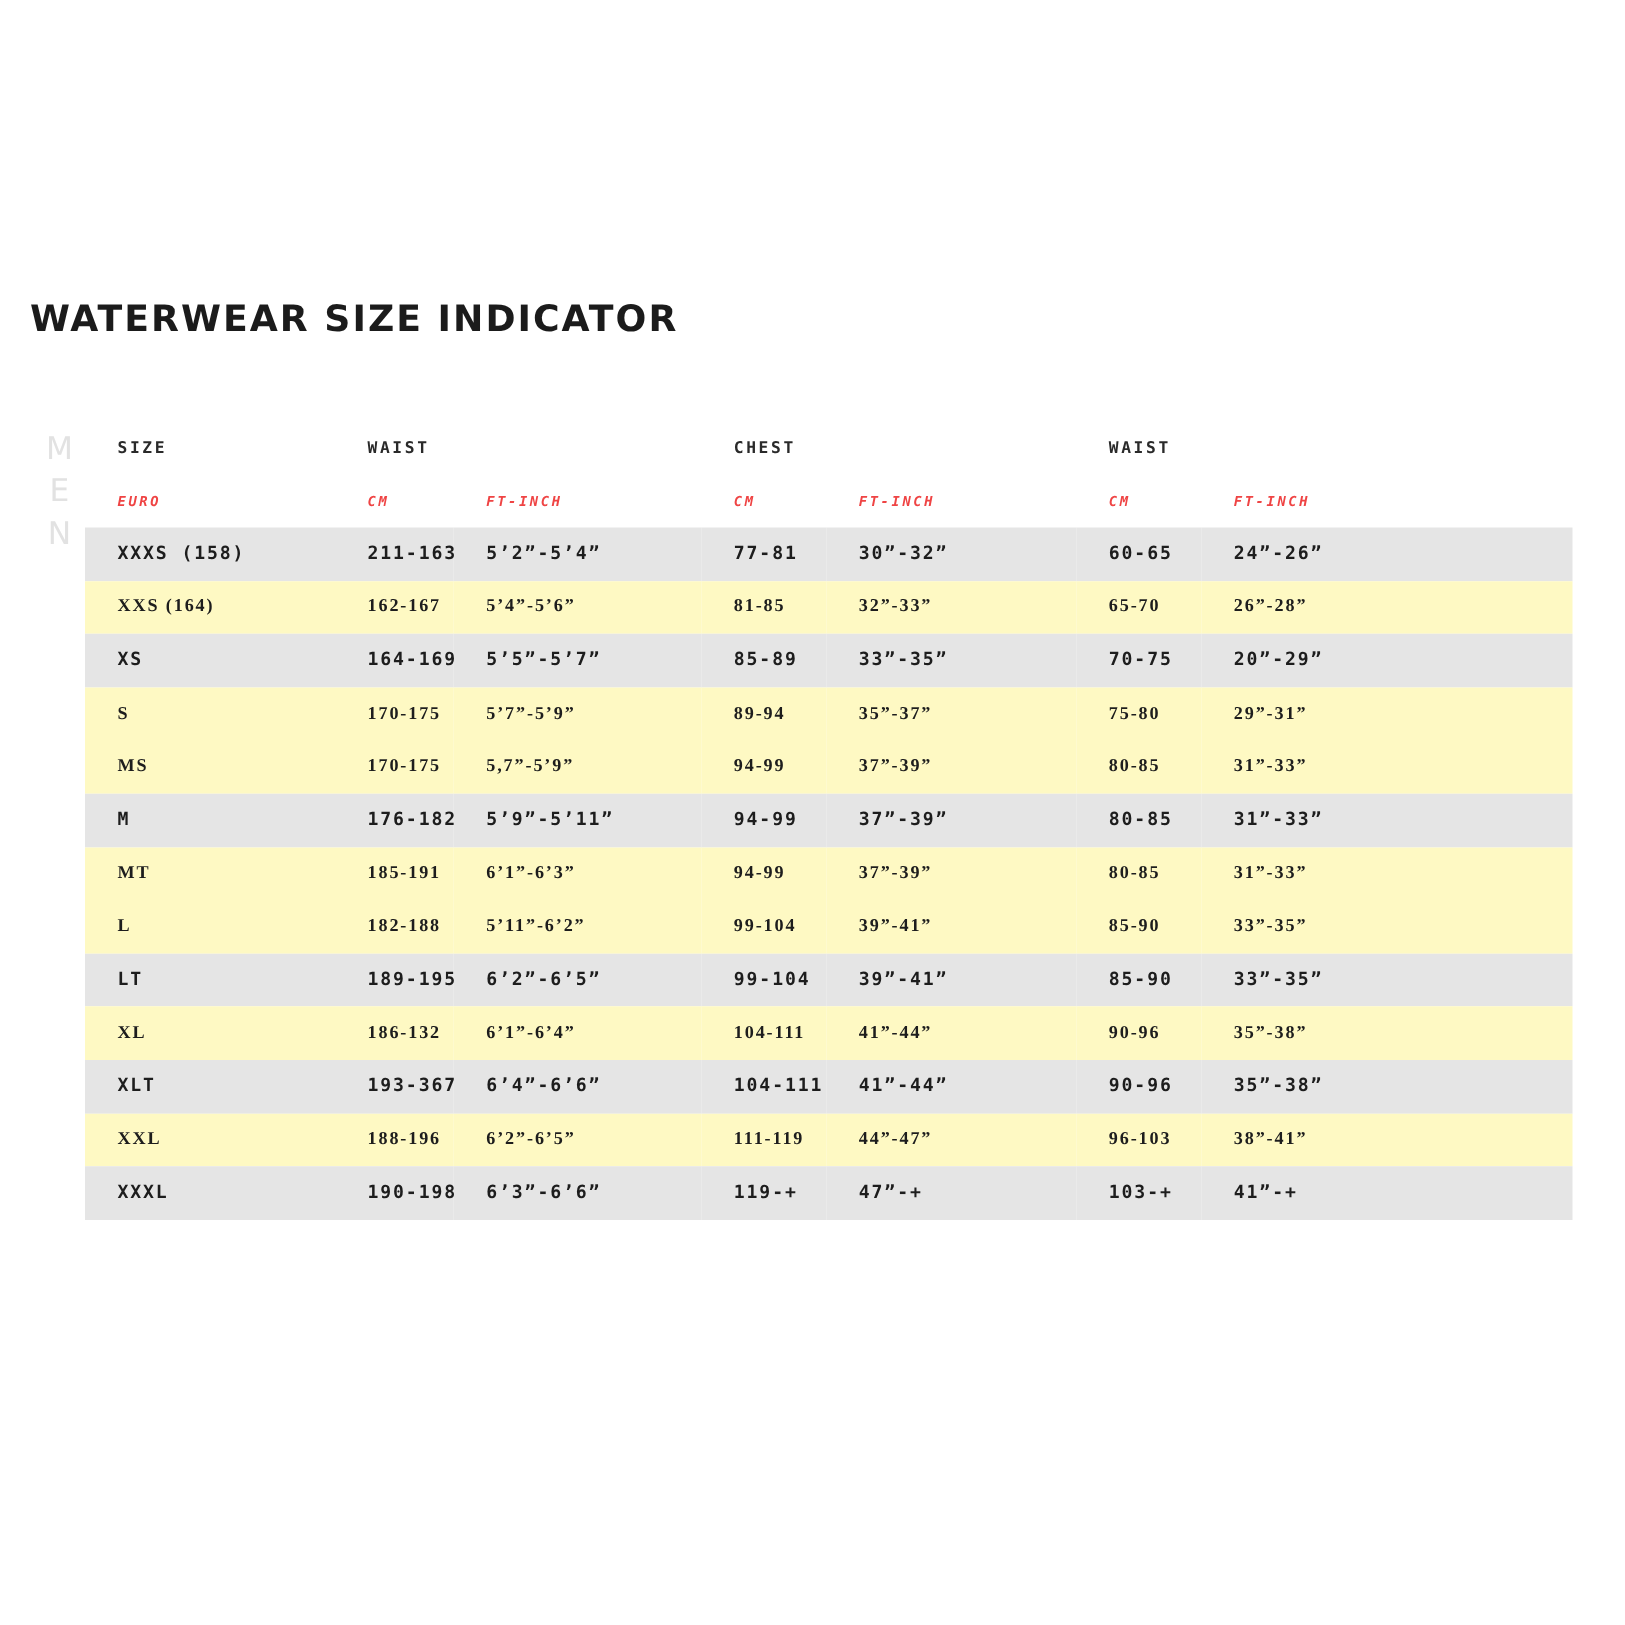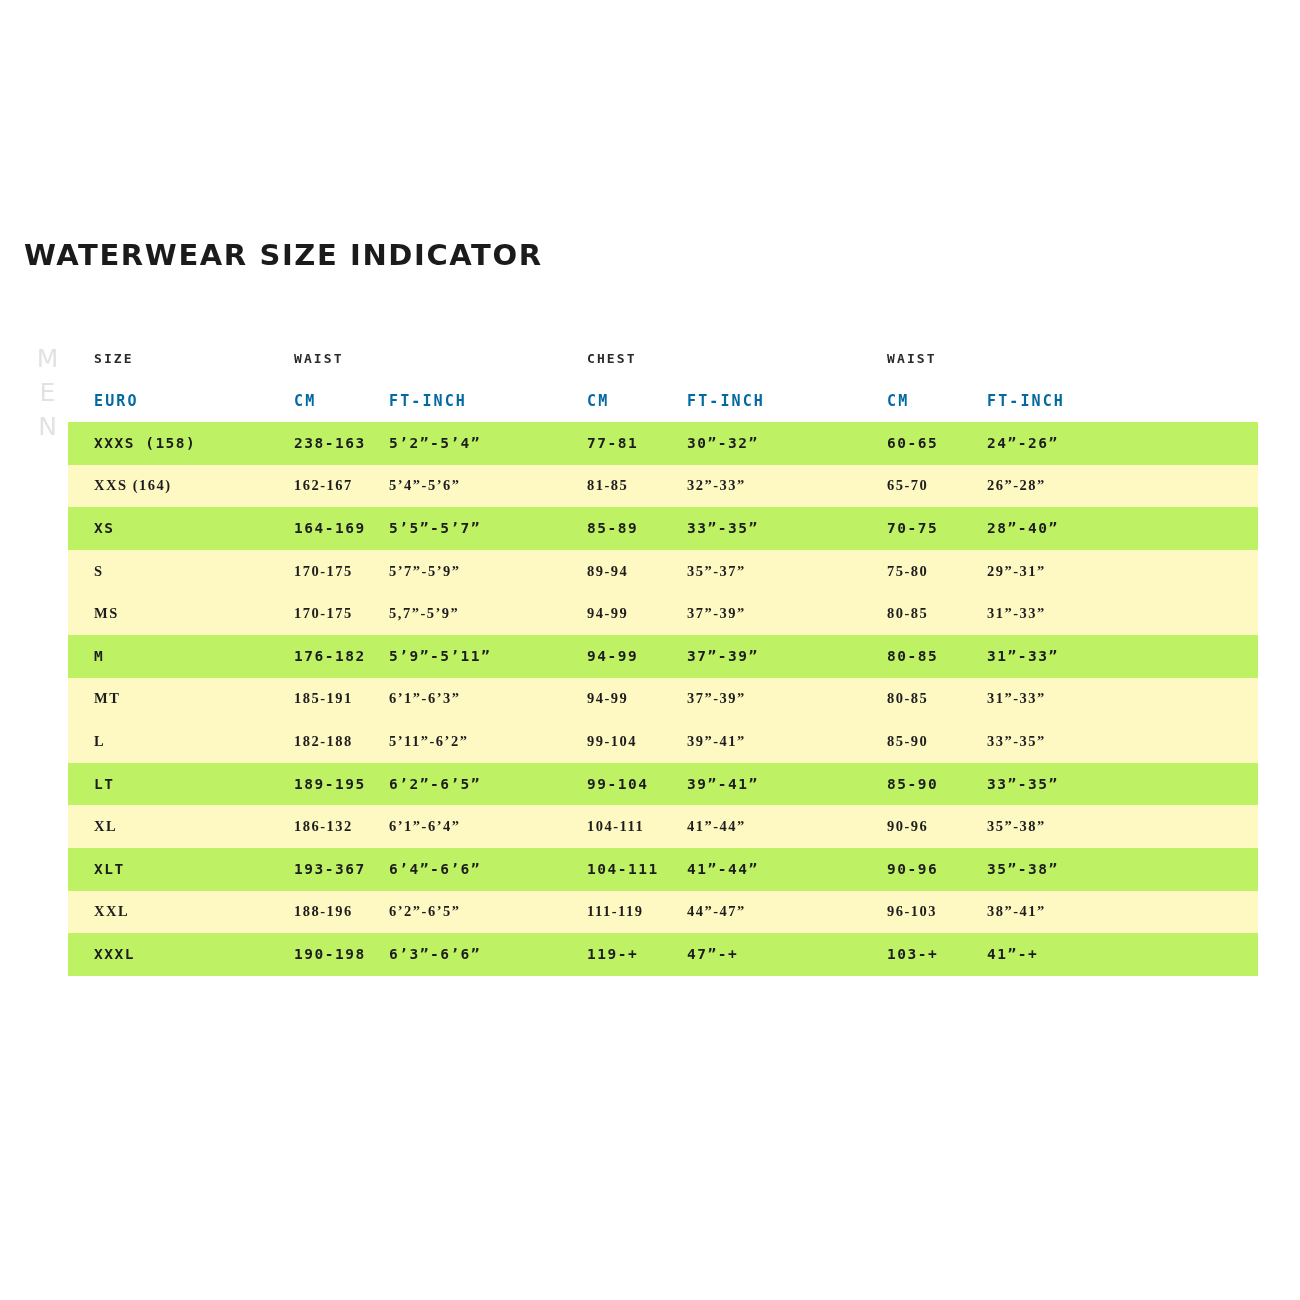--- a/index.html
+++ b/index.html
@@ -84,38 +84,39 @@
     height: 44px;
     font-size: 13px;
     font-weight: 700;
     letter-spacing: 2.1px;
     color: #2a2a2a;
     padding-left: 26px;
   }
 
   tr.sub-head th {
     height: 42px;
-    font-size: 15px;
+    font-size: 11px;
     font-weight: 700;
     letter-spacing: 2.1px;
-    color: #0369a1;
+    color: #ef4444;
     padding-left: 26px;
+    font-style: italic;
   }
 
   tr.data td {
     height: 42.6px;
     font-size: 14.5px;
     font-weight: 700;
     letter-spacing: 1.5px;
     color: #1d1d1d;
     padding-left: 26px;
     white-space: nowrap;
   }
 
-  tr.data.alt td { background: #bef264; }
+  tr.data.alt td { background: #e5e5e5; }
   tr.data.plain td { background: #fef9c3; font-family: Liberation Serif, serif; }
 </style>
 </head>
 <body>
 
 <div class="page">
 
   <div class="title">WATERWEAR SIZE INDICATOR</div>
 
   <div class="side-label">MEN</div>
@@ -144,21 +145,21 @@
           <th>FT-INCH</th>
           <th>CM</th>
           <th>FT-INCH</th>
           <th>CM</th>
           <th>FT-INCH</th>
         </tr>
       </thead>
       <tbody id="table-body">
           <tr class="data alt">
             <td>XXXS (158)</td>
-            <td>238-163</td>
+            <td>211-163</td>
             <td>5’2”-5’4”</td>
             <td>77-81</td>
             <td>30”-32”</td>
             <td>60-65</td>
             <td>24”-26”</td>
           </tr>
           <tr class="data plain">
             <td>XXS (164)</td>
             <td>162-167</td>
             <td>5’4”-5’6”</td>
@@ -167,21 +168,21 @@
             <td>65-70</td>
             <td>26”-28”</td>
           </tr>
           <tr class="data alt">
             <td>XS</td>
             <td>164-169</td>
             <td>5’5”-5’7”</td>
             <td>85-89</td>
             <td>33”-35”</td>
             <td>70-75</td>
-            <td>28”-40”</td>
+            <td>20”-29”</td>
           </tr>
           <tr class="data plain">
             <td>S</td>
             <td>170-175</td>
             <td>5’7”-5’9”</td>
             <td>89-94</td>
             <td>35”-37”</td>
             <td>75-80</td>
             <td>29”-31”</td>
           </tr>

